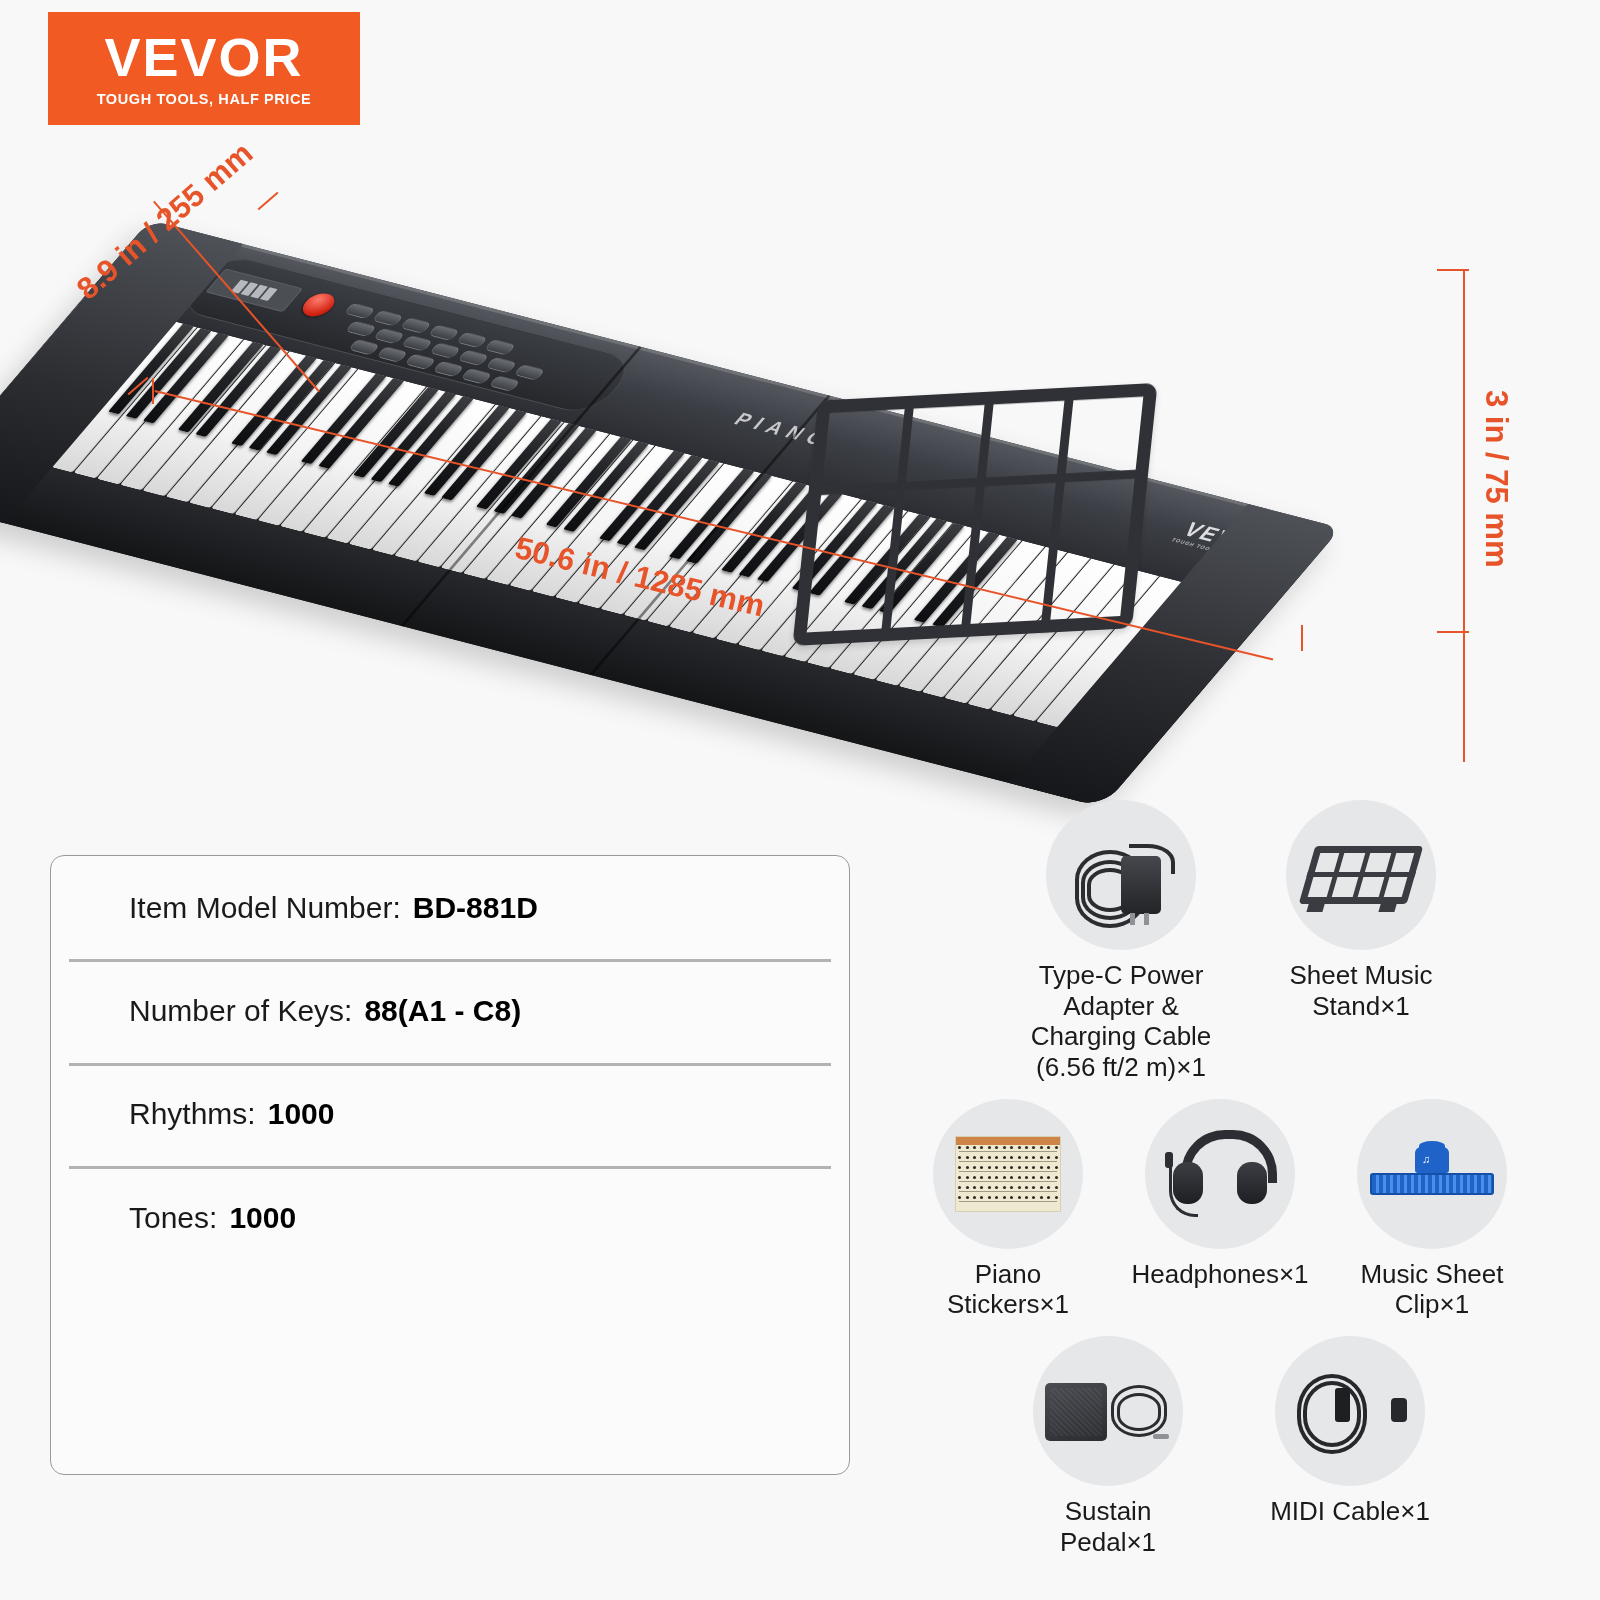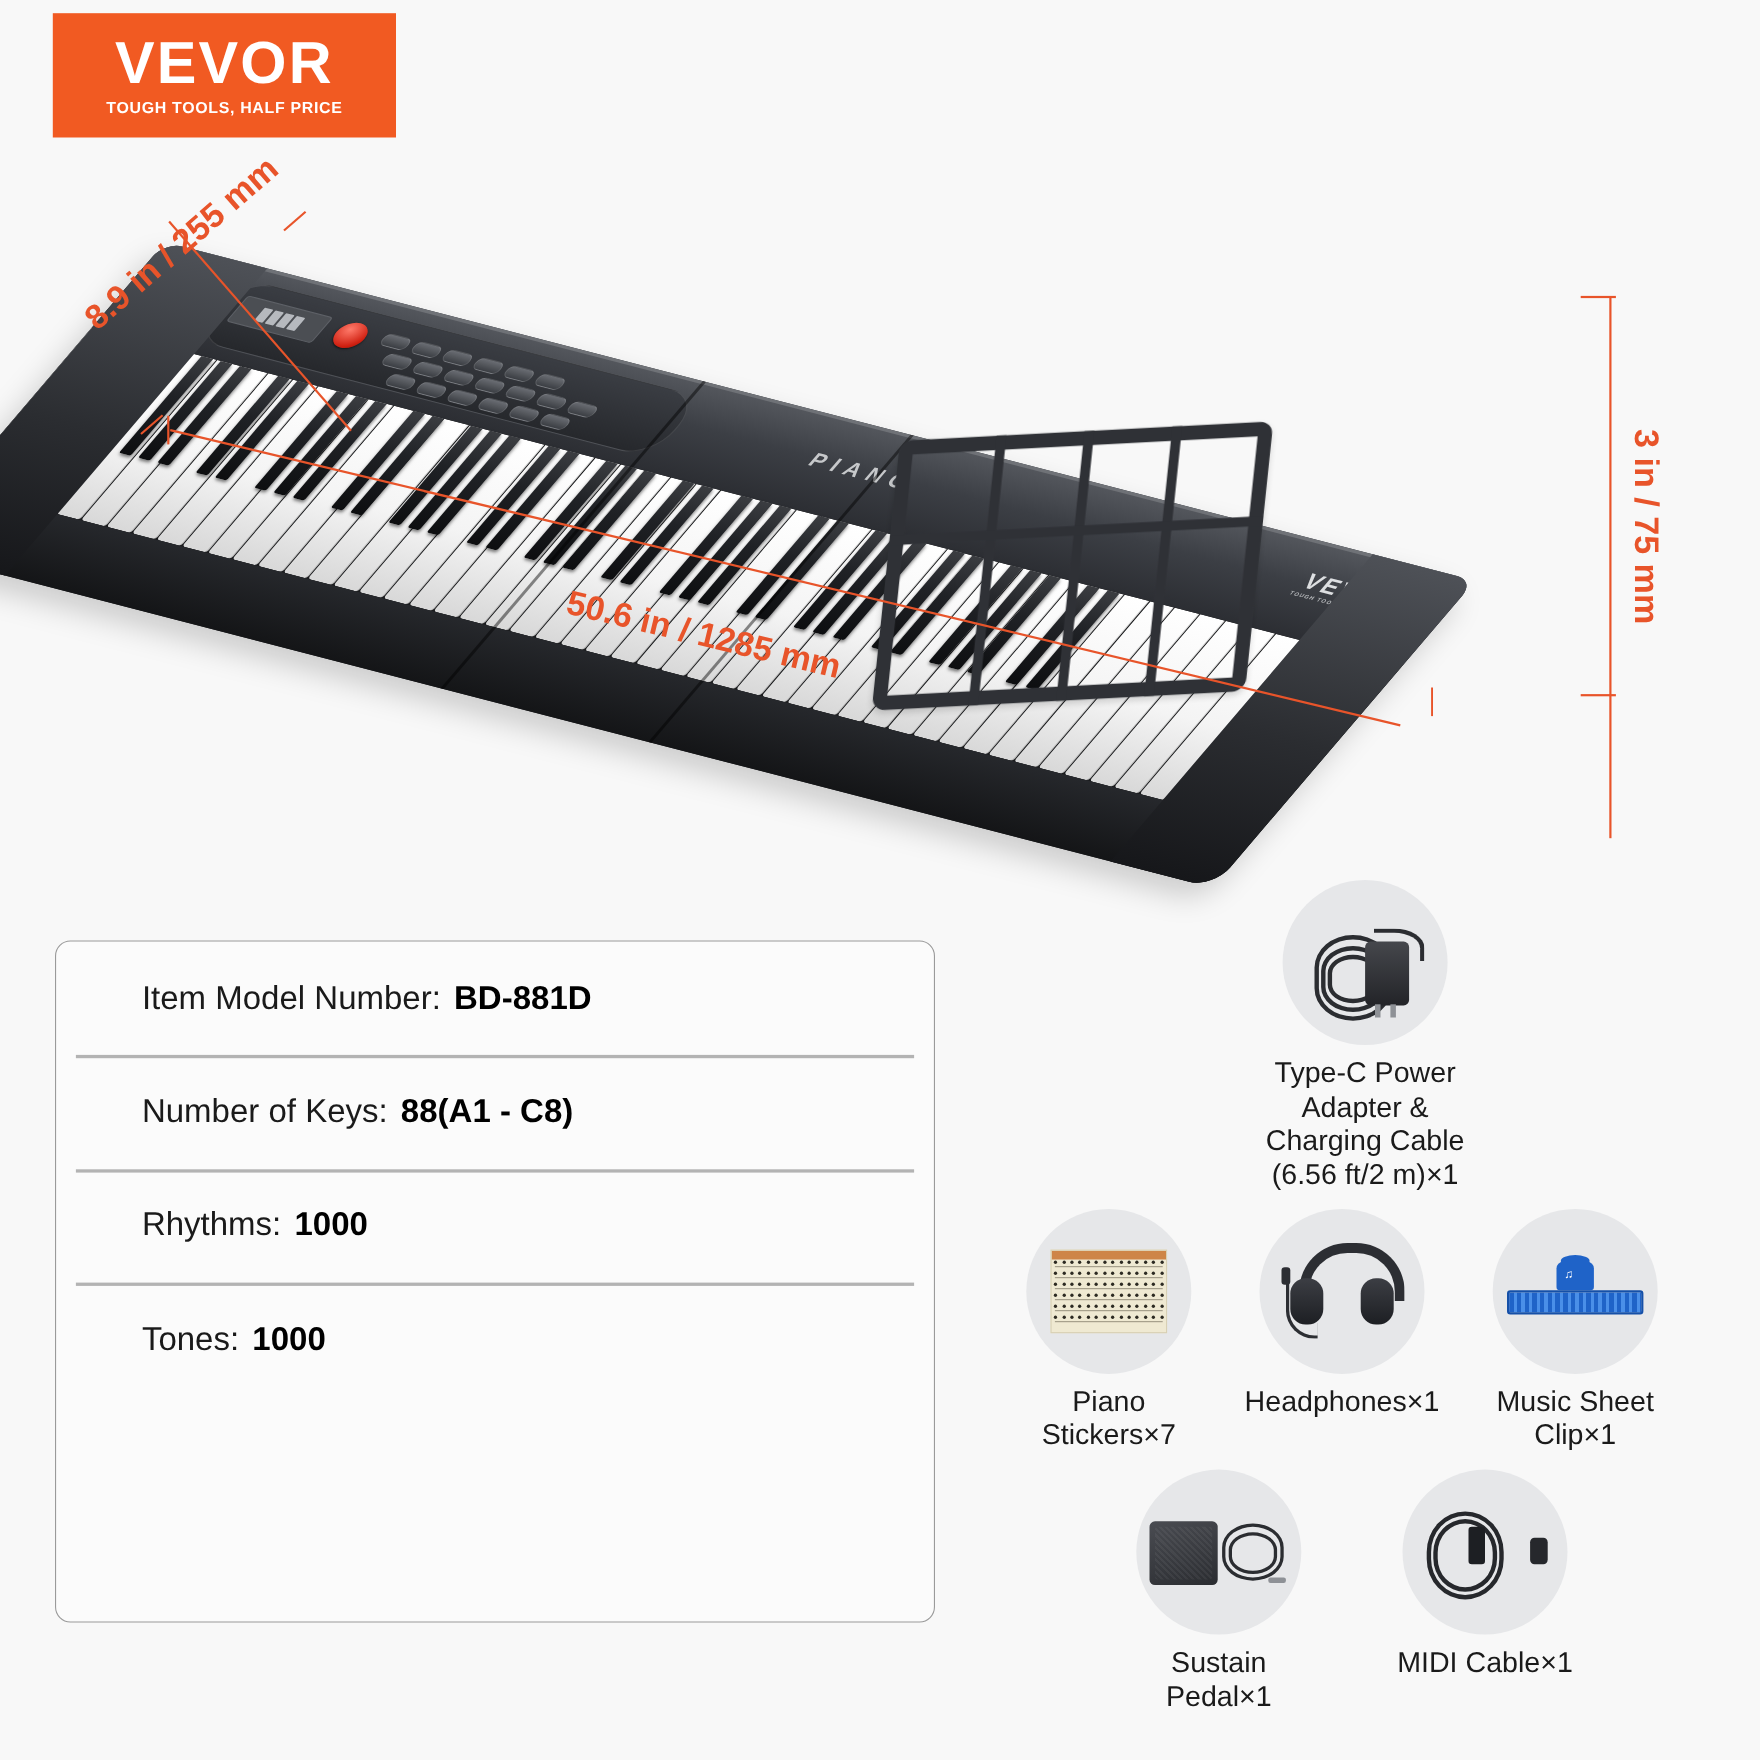--- a/index.html
+++ b/index.html
@@ -494,20 +494,34 @@
           <div class="coil"></div>
             <div class="coil c2"></div>
             <div class="coil c3"></div>
           <div class="adapter-wire"></div>
           <div class="adapter-brick"></div>
         </div>
       </div>
       <div class="acc-label">Type-C Power Adapter &amp; Charging Cable (6.56 ft/2 m)×1</div>
     </div>
 
+    <div class="acc">
+      <div class="acc-circle">
+        <div class="mini-stand">
+          <div class="f"></div>
+          <div class="v" style="left:26px"></div>
+          <div class="v" style="left:52px"></div>
+          <div class="v" style="left:78px"></div>
+          <div class="h"></div>
+          <div class="foot" style="left:10px"></div>
+          <div class="foot" style="right:10px"></div>
+        </div>
+      </div>
+      <div class="acc-label">Sheet Music Stand×1</div>
+    </div>
   </div>
 
   <div class="acc-row r2">
     <div class="acc">
       <div class="acc-circle">
         <div class="stickers" id="stickersBox">
             <div class="hdr"></div>
             <div class="ln" style="top: 14px;"></div>
             <div class="dots" style="top: 9px;">
               <i></i>
@@ -605,21 +619,21 @@
               <i></i>
               <i></i>
               <i></i>
               <i></i>
               <i></i>
               <i></i>
               <i></i>
             </div>
           </div>
       </div>
-      <div class="acc-label">Piano Stickers×7</div>
+      <div class="acc-label">Piano Stickers×1</div>
     </div>
 
     <div class="acc">
       <div class="acc-circle">
         <div class="hp">
           <div class="band"></div>
           <div class="cup l"></div>
           <div class="cup r"></div>
           <div class="cord"></div>
           <div class="plug"></div>

